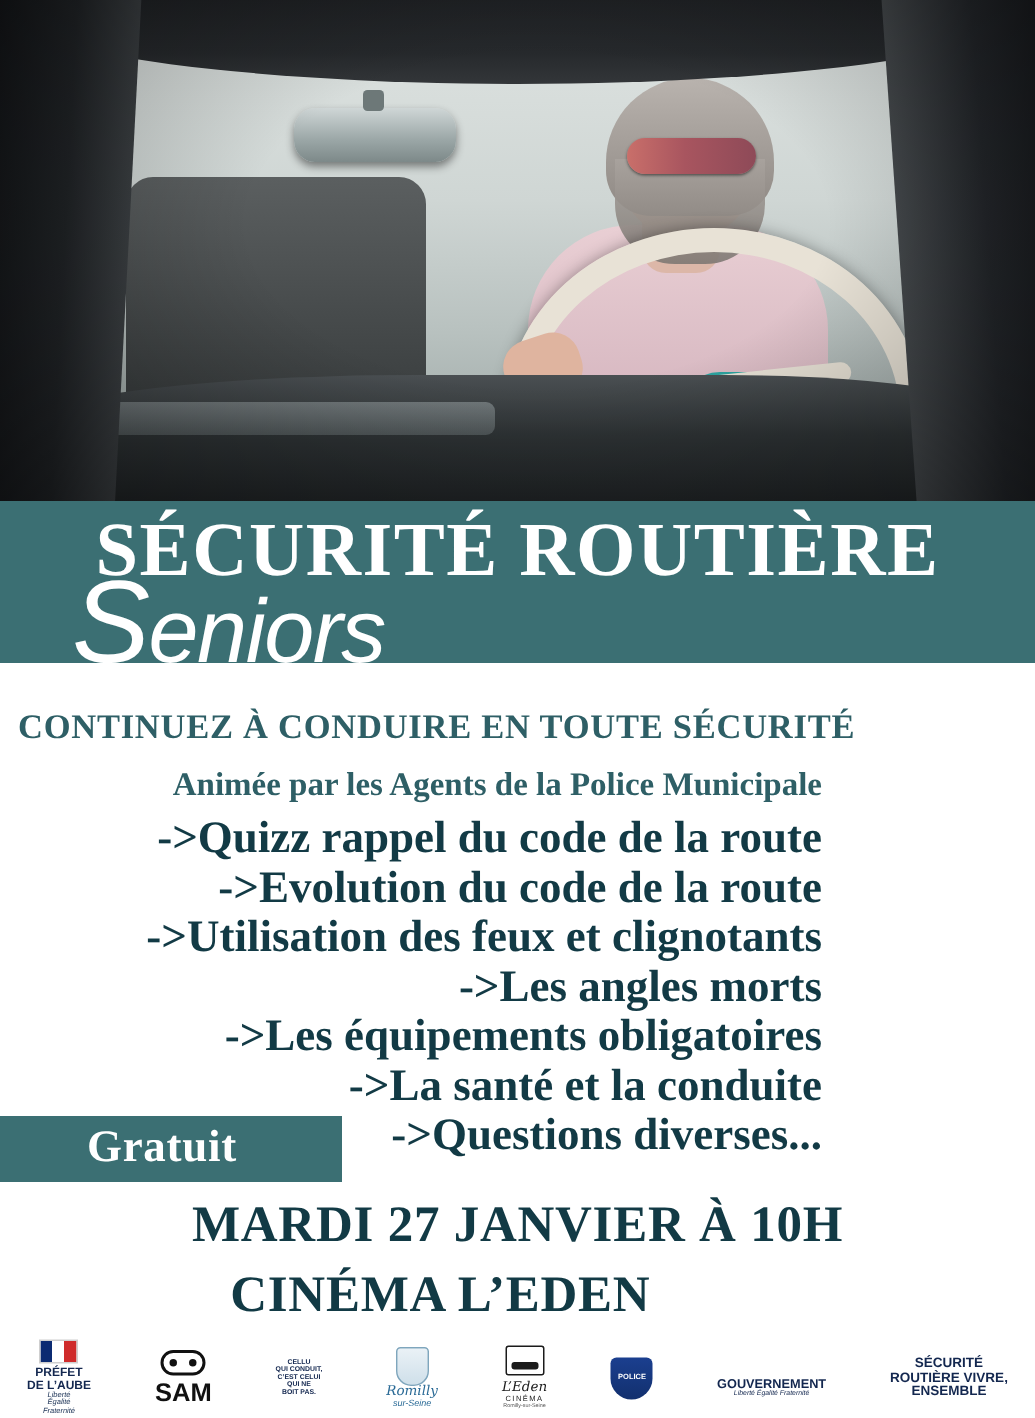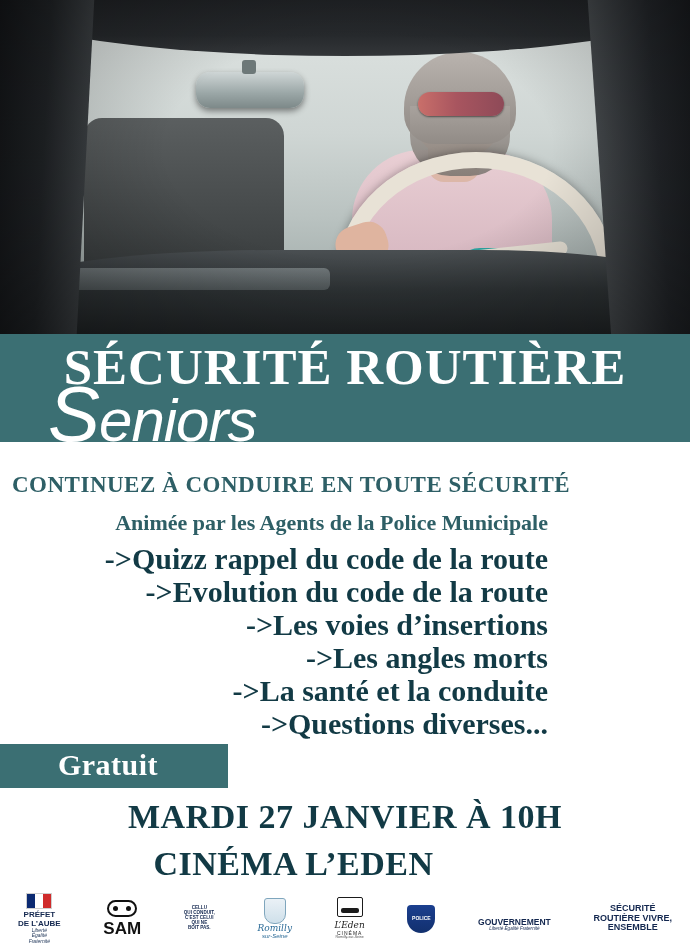--- a/index.html
+++ b/index.html
@@ -465,22 +465,23 @@
   <div class="title-main">SÉCURITÉ ROUTIÈRE</div>
   <div class="title-script">
     <span class="cap">S</span><span>eniors</span>
   </div>
   <div class="subtitle">CONTINUEZ À CONDUIRE EN TOUTE SÉCURITÉ</div>
 
   <div class="program">
     <div class="program-head">Animée par les Agents de la Police Municipale</div>
     <div class="program-item">-&gt;Quizz rappel du code de la route</div>
     <div class="program-item">-&gt;Evolution du code de la route</div>
-    <div class="program-item">-&gt;Les voies d’insertions</div>
+    <div class="program-item">-&gt;Utilisation des feux et clignotants</div>
     <div class="program-item">-&gt;Les angles morts</div>
+    <div class="program-item">-&gt;Les équipements obligatoires</div>
     <div class="program-item">-&gt;La santé et la conduite</div>
     <div class="program-item">-&gt;Questions diverses...</div>
   </div>
 
   <div class="gratuit-band"></div>
   <div class="gratuit-text">Gratuit</div>
   <div class="event-date">MARDI 27 JANVIER À 10H</div>
   <div class="event-place">CINÉMA L’EDEN</div>
 
   <div class="logos">

